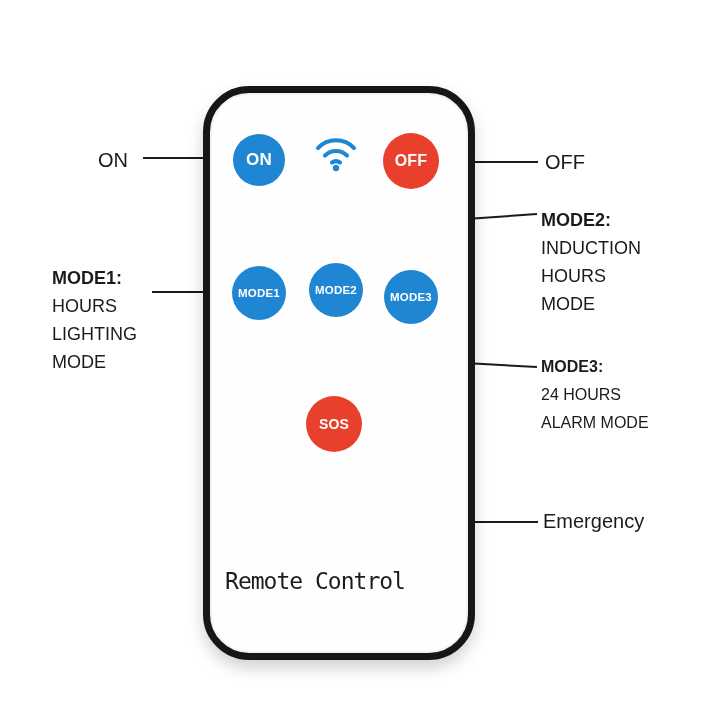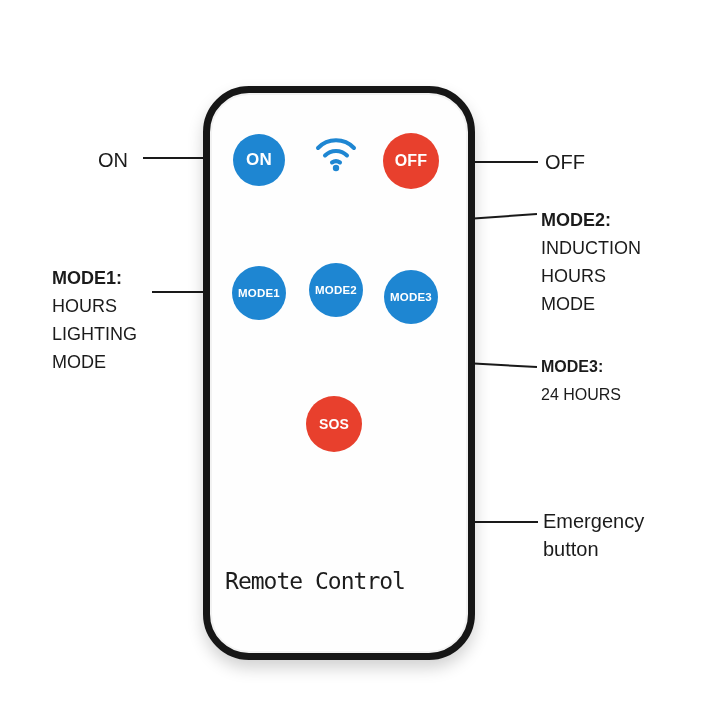--- a/index.html
+++ b/index.html
@@ -147,20 +147,20 @@
   <div class="ann ann-mode2">
     <span class="title">MODE2:</span>
     <span class="line">INDUCTION</span>
     <span class="line">HOURS</span>
     <span class="line">MODE</span>
   </div>
 
   <div class="ann ann-mode3">
     <span class="title">MODE3:</span>
     <span class="line">24 HOURS</span>
+    <span class="line">ALARM MODE</span>
   </div>
 
   <div class="ann ann-sos">
     <span class="line">Emergency</span>
-    <span class="line">button</span>
   </div>
 
 </div>
 
 </body></html>

